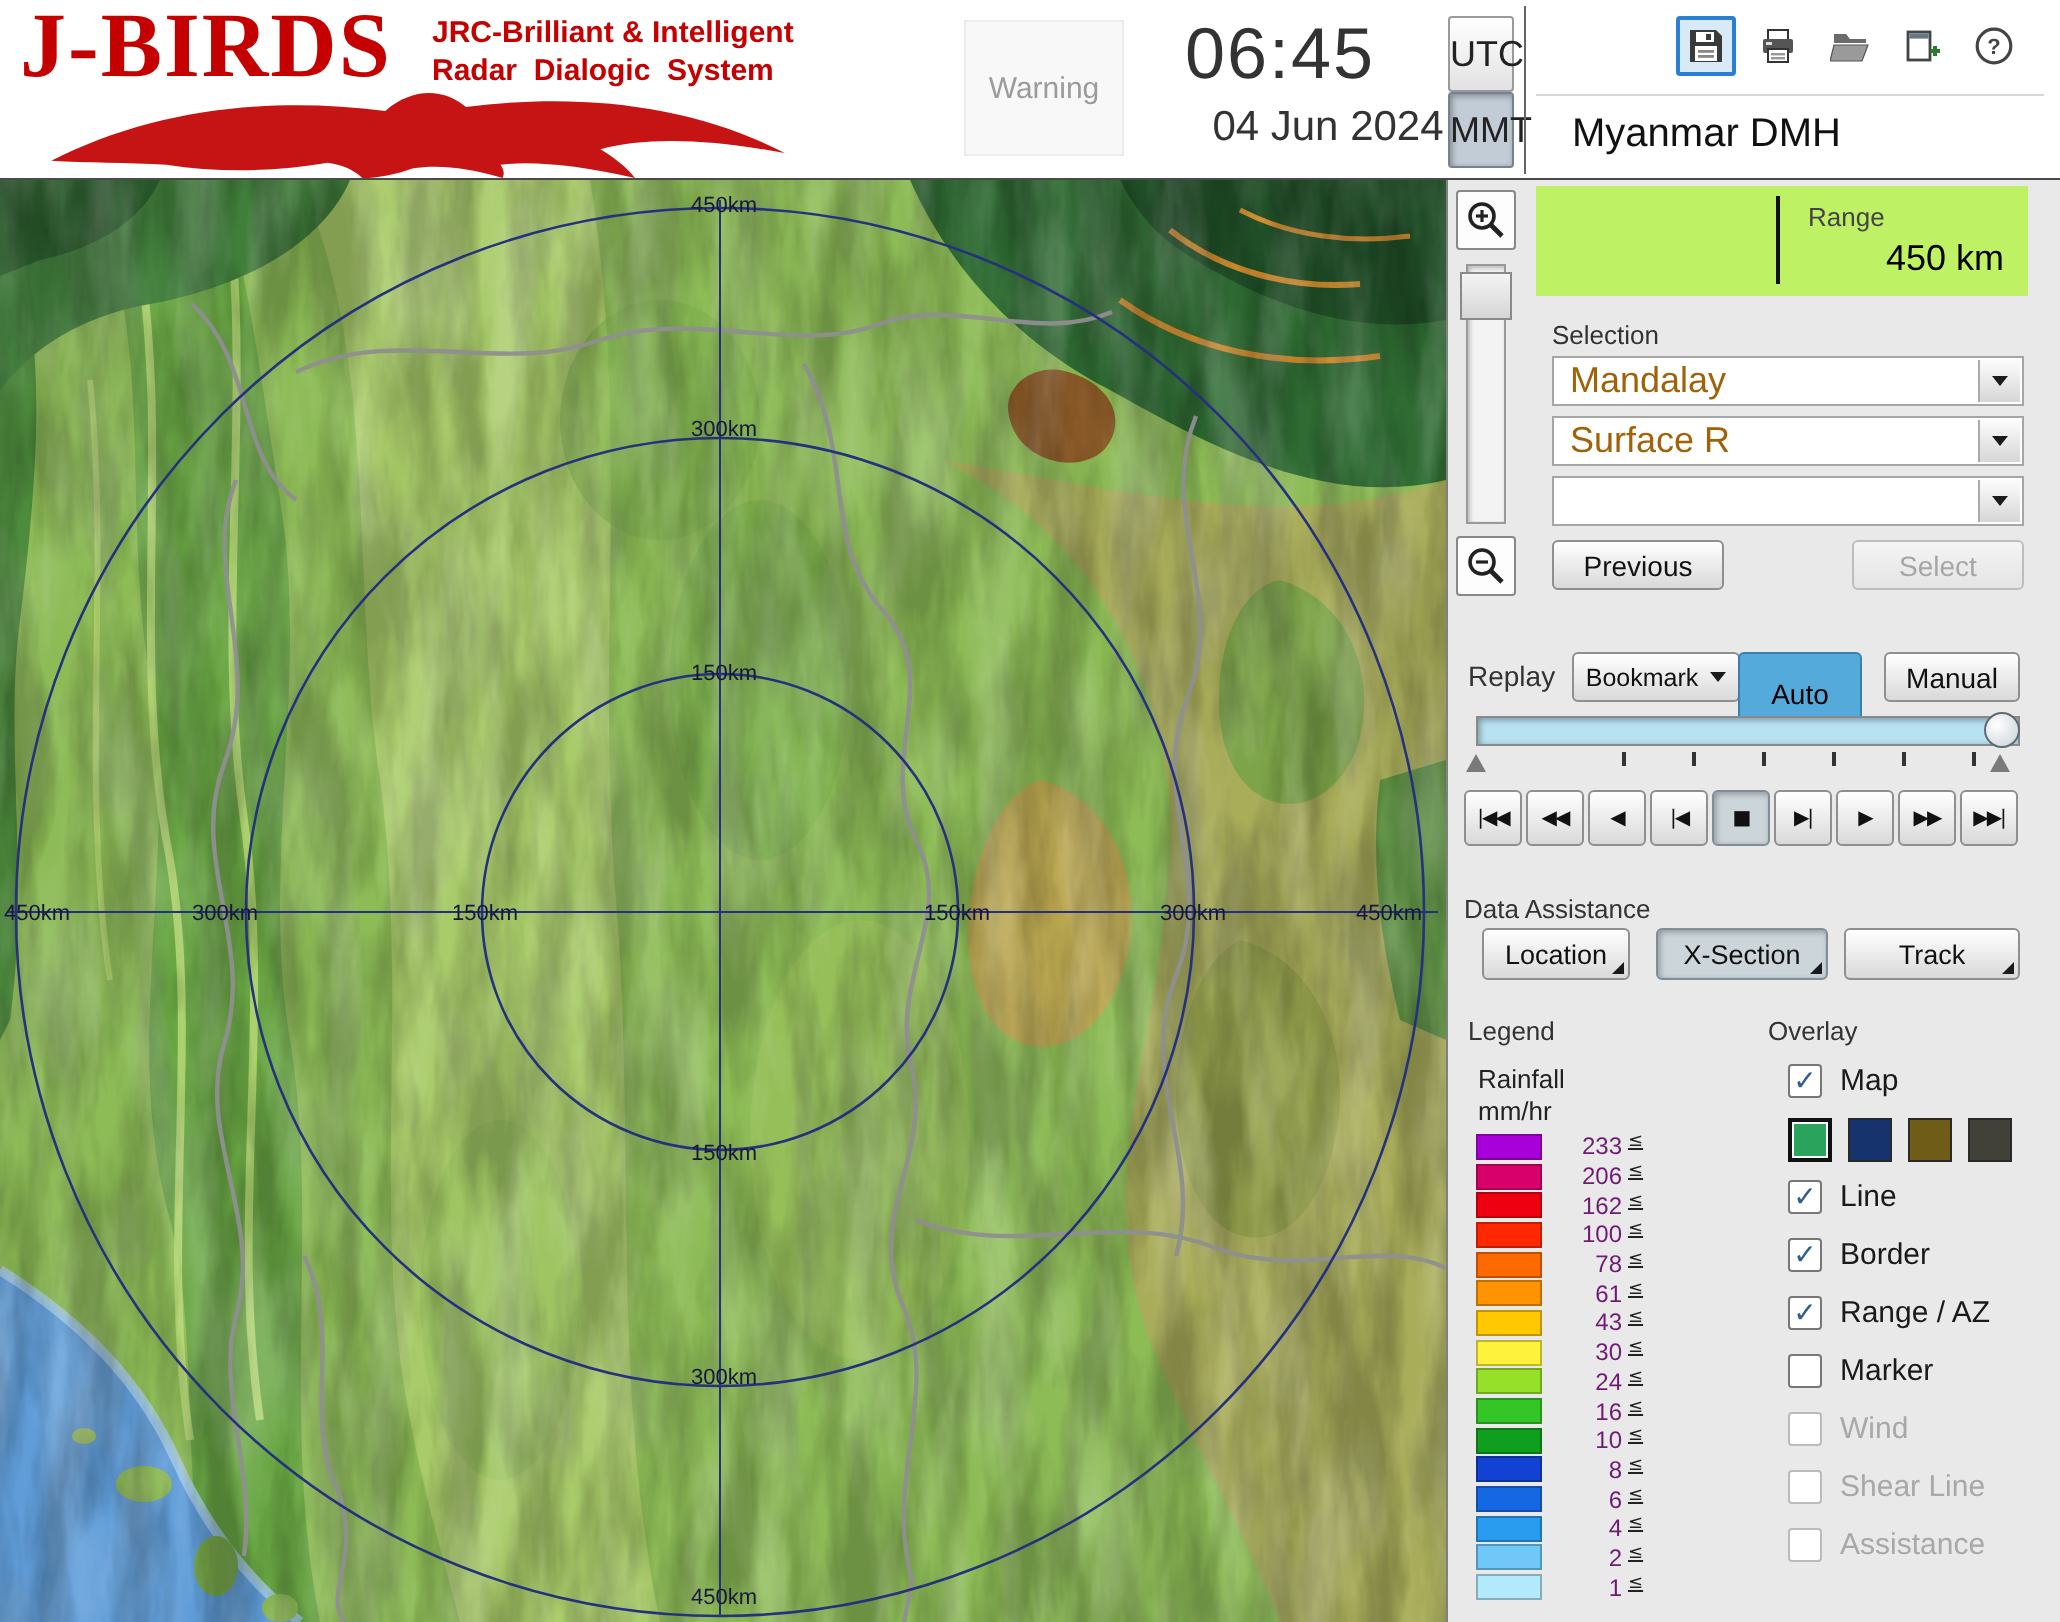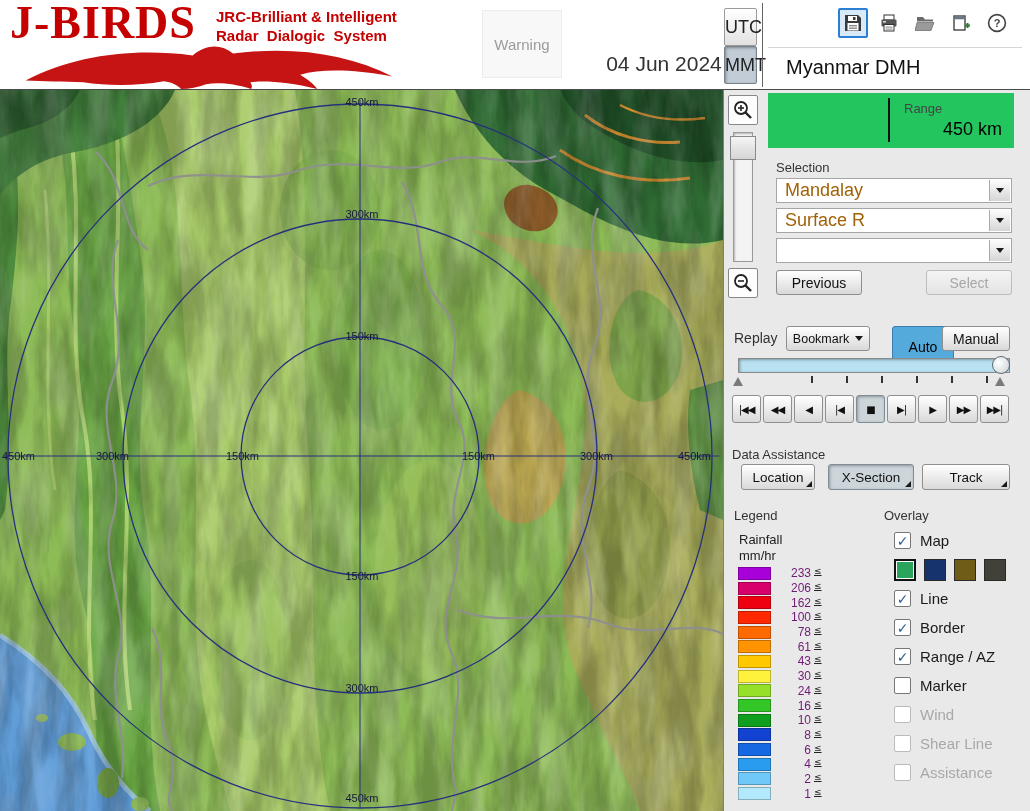--- a/index.html
+++ b/index.html
@@ -79,21 +79,21 @@
 
   .zoom-btn { position:absolute; left:4px; width:30px; height:30px; background:#fdfdfd;
               border:1px solid #888; border-radius:2px; display:flex; align-items:center;
               justify-content:center; cursor:pointer; }
   .zoom-track { position:absolute; left:9px; top:42px; width:20px; height:130px;
                 background:#f3f3f3; border:1px solid #999;
                 box-shadow: inset 1px 1px 2px rgba(0,0,0,.25); }
   .zoom-thumb { position:absolute; left:6px; top:46px; width:26px; height:24px;
                 background:linear-gradient(#f4f4f4,#d5d5d5); border:1px solid #8a8a8a; cursor:grab; }
 
-  .range-box { position:absolute; left:44px; top:3px; width:246px; height:55px; background:#22c55e; }
+  .range-box { position:absolute; left:44px; top:3px; width:246px; height:55px; background:#bef264; }
   .range-divider { position:absolute; left:120px; top:5px; width:2px; height:44px; background:#111; }
   .range-label { position:absolute; left:136px; top:8px; font-size:13px; color:#444; }
   .range-value { position:absolute; right:12px; top:26px; font-size:18px; color:#000; }
 
   .sec-label { position:absolute; font-size:13px; color:#333; }
 
   .dd { position:absolute; left:52px; width:236px; height:25px; background:#fff; border:1px solid #a6a6a6; }
   .dd .txt { padding-left:8px; font-size:18px; line-height:23px; color:#a16207; }
   .dd .arrow-box { position:absolute; right:1px; top:1px; width:21px; height:21px;
                    background:linear-gradient(#fcfcfc,#d6d6d6); border-left:1px solid #aaa;
@@ -148,20 +148,21 @@
 
 <div class="header">
   <span class="logo-title">J-BIRDS</span>
   <span class="tag1">JRC-Brilliant &amp; Intelligent</span>
   <span class="tag2">Radar  Dialogic  System</span>
   <svg class="eagle" width="390" height="48" viewBox="0 0 390 50">
     <path d="M4,40 C55,14 115,6 178,14 C192,2 208,2 220,12 C282,4 340,12 386,36 C344,28 312,28 290,34 C300,40 306,46 308,49 C278,42 254,40 238,42 C240,45 240,47 239,49 C220,43 204,42 192,44 C184,47 174,49 166,49 C162,45 156,42 148,41 C120,46 90,46 64,42 C44,41 22,41 4,40 Z" fill="#c61414"></path>
   </svg>
 
   <div class="warning">Warning</div>
+  <div class="time">06:45</div>
   <div class="date">04 Jun 2024</div>
 
   <button class="tzbtn" style="top:8px">UTC</button>
   <button class="tzbtn selected" style="top:46px">MMT</button>
 
   <div class="hsep"></div>
   <div class="icons-underline"></div>
 
   <div class="iconbar">
     <button class="icon-btn active">
@@ -338,21 +339,21 @@
   </div>
 
   <button class="btn abs" style="left:52px; top:180px; width:86px; height:25px">Previous</button>
   <button class="btn disabled abs" style="left:202px; top:180px; width:86px; height:25px">Select</button>
 
   <span class="sec-label" style="left:10px; top:240px; font-size:14px">Replay</span>
   <button class="btn abs" style="left:62px; top:236px; width:84px; height:25px; font-size:12.5px">
     <span>Bookmark</span>
     <span class="caret-down"></span>
   </button>
-  <button class="btn selected-blue abs" style="left:168px; top:236px; width:62px; height:41px">Auto</button>
+  <button class="btn selected-blue abs" style="left:145px; top:236px; width:62px; height:41px">Auto</button>
   <button class="btn abs" style="left:218px; top:236px; width:68px; height:25px">Manual</button>
 
   <div class="sl-track"></div>
   <div class="sl-thumb" id="sl-thumb" style="left: 268px;"></div>
   <div id="sl-ticks">
       <div class="sl-tick" style="left: 87px;"></div>
       <div class="sl-tick" style="left: 122px;"></div>
       <div class="sl-tick" style="left: 157px;"></div>
       <div class="sl-tick" style="left: 192px;"></div>
       <div class="sl-tick" style="left: 227px;"></div>

